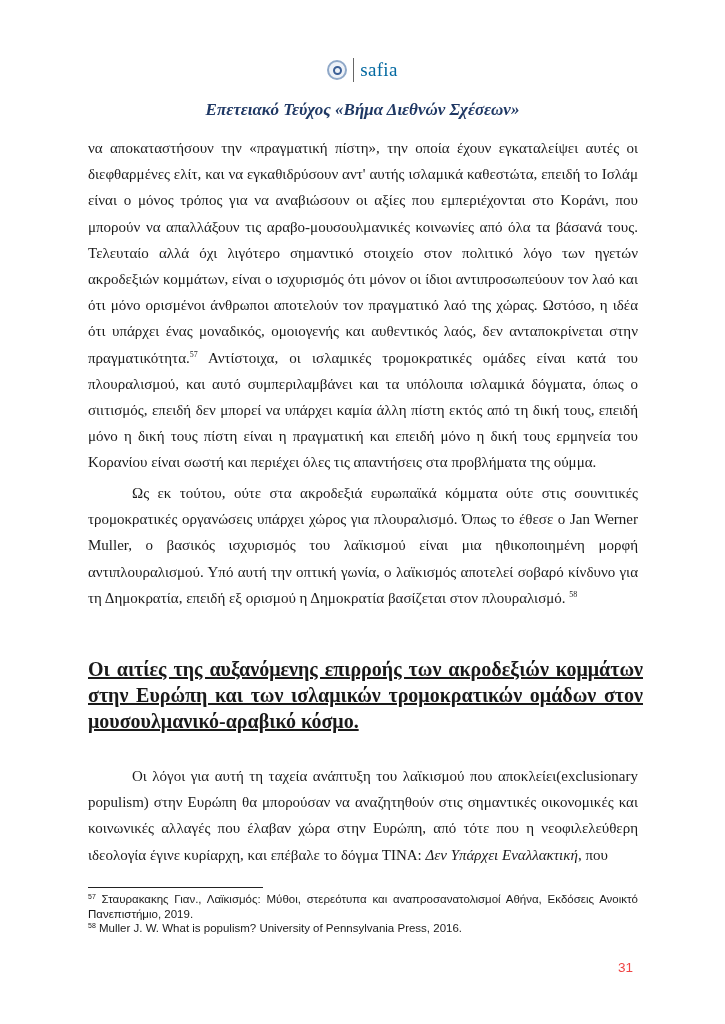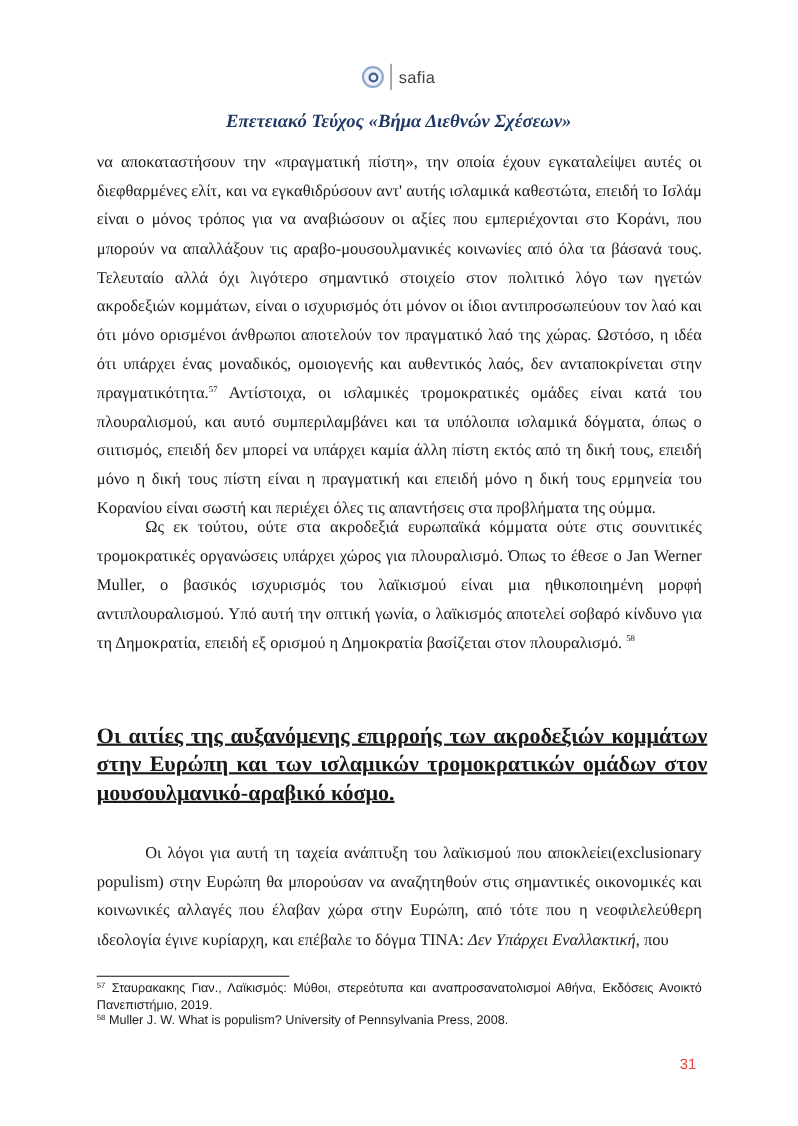--- a/index.html
+++ b/index.html
@@ -2,25 +2,25 @@
 <html><head>
 <meta charset="utf-8">
 <style>
   html, body { margin: 0; padding: 0; background: #ffffff; }
   body { width: 725px; height: 1024px; position: relative; overflow: hidden; font-family: "Liberation Serif", serif; color: #1a1a1a; }
   .header-logo { position: absolute; top: 58px; left: 0; width: 725px; display: flex; justify-content: center; align-items: center; }
   .logo-wrap { display: flex; align-items: center; gap: 6px; }
   .logo-emblem { width: 20px; height: 20px; border-radius: 50%; border: 2px solid #8fa8c8; box-sizing: border-box; display: flex; align-items: center; justify-content: center; background: #eef2f8; }
   .logo-emblem .inner { width: 9px; height: 9px; border-radius: 50%; border: 2px solid #3b5f96; box-sizing: border-box; }
   .logo-sep { width: 1px; height: 24px; background: #666; }
-  .logo-text { font-family: Liberation Sans, sans-serif; font-size: 15px; color: #404040; letter-spacing: 0.3px; }
+  .logo-text { font-family: Liberation Serif, serif; font-size: 19px; color: #0369a1; letter-spacing: 0.3px; }
   .journal-title { position: absolute; top: 100px; left: 0; width: 725px; text-align: center; font-family: "Liberation Serif", serif; font-style: italic; font-weight: bold; font-size: 17px; color: #1f3864; }
   .body-text { position: absolute; left: 88px; width: 550px; font-size: 15px; line-height: 26.2px; text-align: justify; }
   .p1 { top: 135px; }
-  .p2 { top: 467px; text-indent: 44px; }
+  .p2 { top: 480px; text-indent: 44px; }
   .heading { position: absolute; left: 88px; width: 555px; top: 656px; font-weight: bold; font-size: 20px; line-height: 26px; text-decoration: underline; text-align: justify; }
   .p3 { top: 763px; text-indent: 44px; }
   sup { font-size: 8px; vertical-align: 6px; line-height: 0; margin-top: 43px; }
   .fn-rule { position: absolute; left: 88px; top: 887px; width: 175px; height: 1px; background: #222; }
   .footnotes { position: absolute; left: 88px; top: 892px; width: 550px; font-family: "Liberation Sans", sans-serif; font-size: 11.5px; line-height: 14.5px; color: #1a1a1a; text-align: justify; }
   .footnotes sup { font-size: 7px; vertical-align: 4px; }
   .page-number { position: absolute; top: 960px; left: 618px; font-family: "Liberation Sans", sans-serif; font-size: 13.5px; color: #ef4444; }
   em { }
 </style>
 </head>
@@ -43,16 +43,16 @@
 <div class="body-text p2"><span>Ως εκ τούτου, ούτε στα ακροδεξιά ευρωπαϊκά κόμματα ούτε στις σουνιτικές τρομοκρατικές οργανώσεις υπάρχει χώρος για πλουραλισμό.  Όπως το έθεσε ο Jan Werner Muller, ο βασικός ισχυρισμός του λαϊκισμού είναι μια ηθικοποιημένη μορφή αντιπλουραλισμού. Υπό αυτή την οπτική γωνία, ο λαϊκισμός αποτελεί σοβαρό κίνδυνο για τη Δημοκρατία, επειδή εξ ορισμού η Δημοκρατία βασίζεται στον πλουραλισμό. </span><sup>58</sup></div>
 
 <div class="heading">Οι αιτίες της αυξανόμενης επιρροής των ακροδεξιών κομμάτων στην Ευρώπη και των ισλαμικών τρομοκρατικών ομάδων στον μουσουλμανικό-αραβικό κόσμο.</div>
 
 <div class="body-text p3"><span>Οι λόγοι για αυτή τη ταχεία ανάπτυξη του λαϊκισμού που αποκλείει(exclusionary populism) στην Ευρώπη θα μπορούσαν να αναζητηθούν στις σημαντικές οικονομικές και κοινωνικές αλλαγές που έλαβαν χώρα στην Ευρώπη, από τότε που η νεοφιλελεύθερη ιδεολογία έγινε κυρίαρχη, και επέβαλε το  δόγμα TINA: </span><em>Δεν Υπάρχει Εναλλακτική</em><span>, που</span></div>
 
 <div class="fn-rule"></div>
 
 <div class="footnotes">
   <div><sup>57</sup><span> Σταυρακακης   Γιαν., Λαϊκισμός: Μύθοι, στερεότυπα και  αναπροσανατολισμοί  Αθήνα, Εκδόσεις Ανοικτό Πανεπιστήμιο,  2019.</span></div>
-  <div><sup>58</sup><span>  Muller J. W. What is populism? University of Pennsylvania Press, 2008.</span></div>
+  <div><sup>58</sup><span>  Muller J. W. What is populism? University of Pennsylvania Press, 2016.</span></div>
 </div>
 
 <div class="page-number">31</div>
 
 </body></html>

